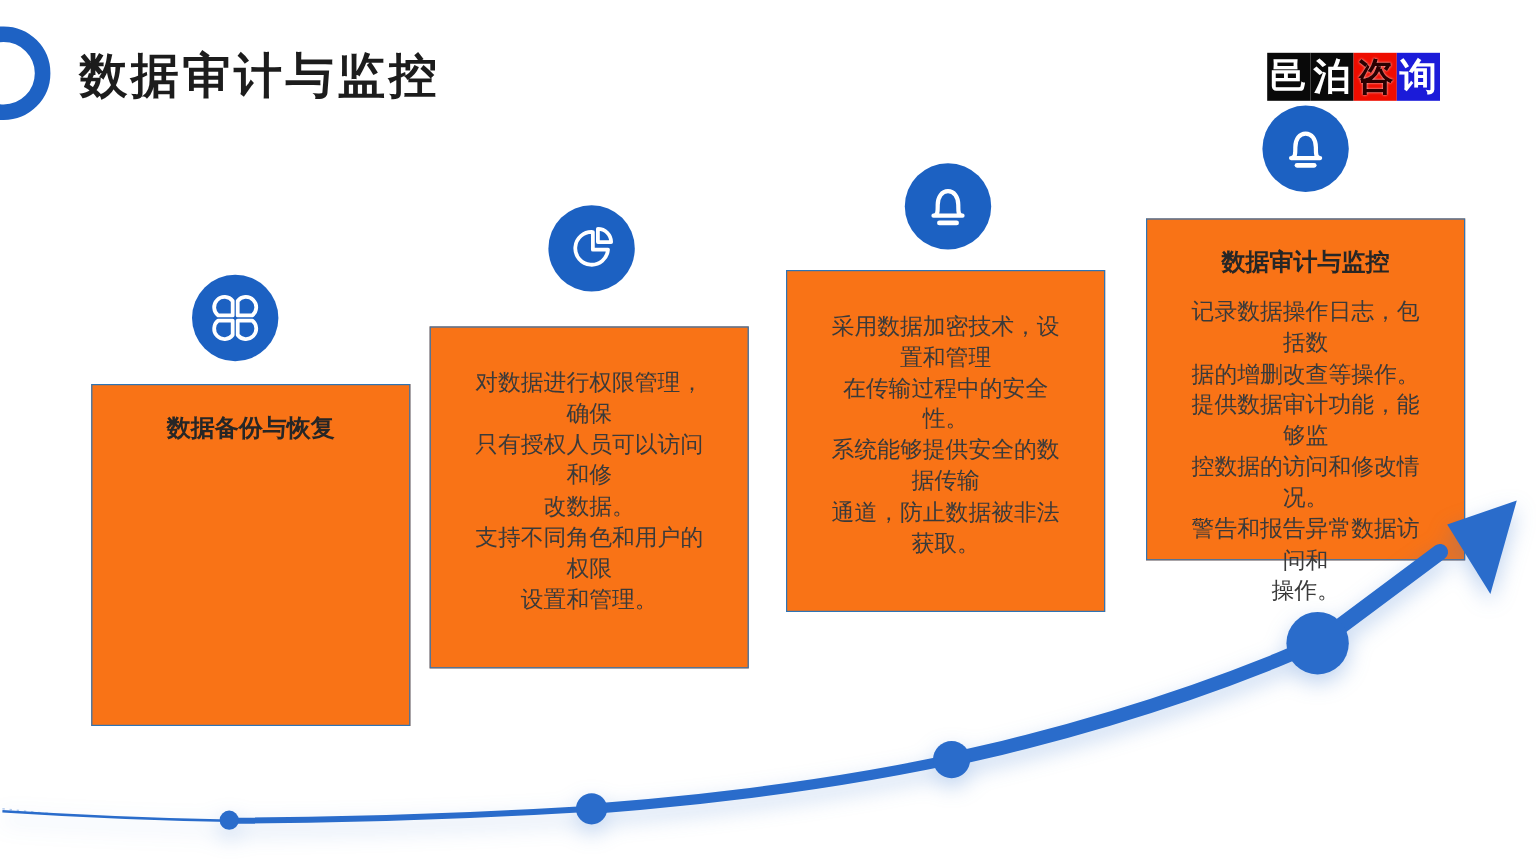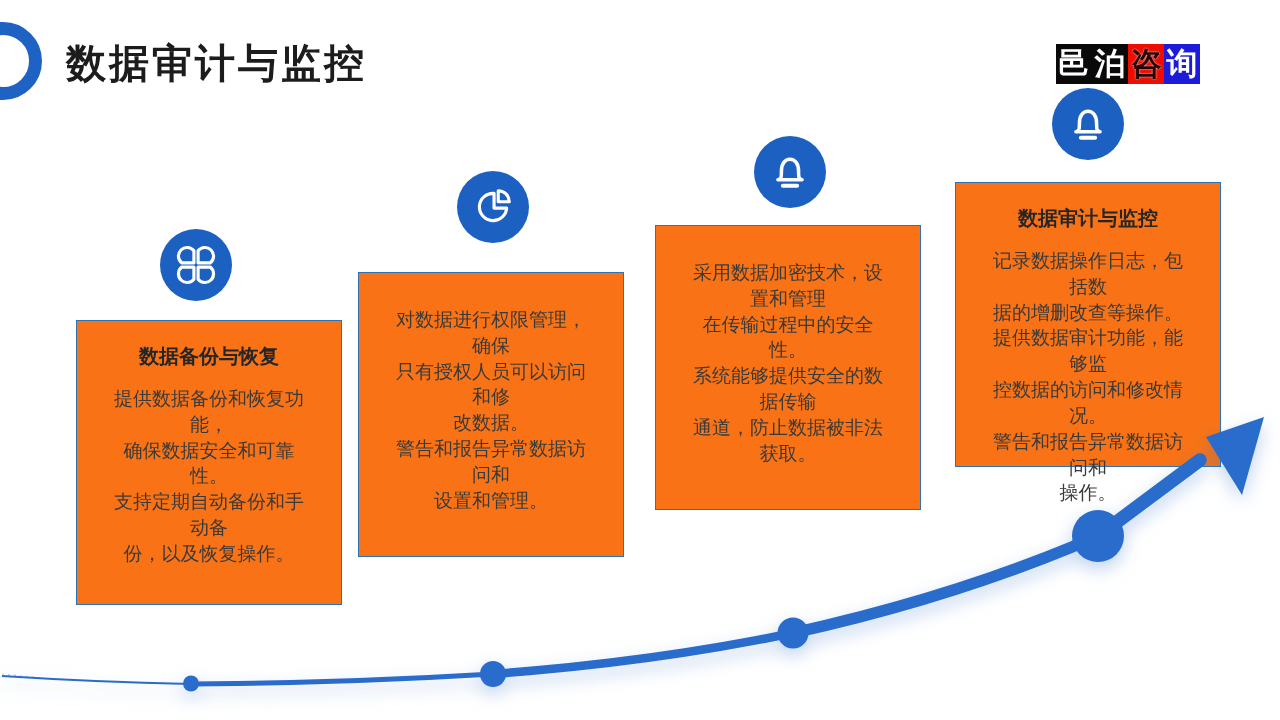--- a/index.html
+++ b/index.html
@@ -101,31 +101,27 @@
 
   <div class="icon-badge" id="icon4">
     <svg width="44" height="44" viewBox="-20 -20 40 40" fill="none" stroke="#ffffff" stroke-width="3.2" stroke-linecap="round" stroke-linejoin="round">
       <path d="M -11,7 C -7.5,7 -7.8,3 -7.8,-1 C -7.8,-7.5 -4.5,-11.5 0,-11.5 C 4.5,-11.5 7.8,-7.5 7.8,-1 C 7.8,3 7.5,7 11,7 Z"></path>
       <path d="M -6.5,12.5 L 6.5,12.5" stroke-width="3.6"></path>
     </svg>
   </div>
 
   <div class="card" id="card1">
     <h3>数据备份与恢复</h3>
-    <p>提供数据备份和恢复功能，
-确保数据安全和可靠性。
-支持定期自动备份和手动备
-份，以及恢复操作。</p>
   </div>
 
   <div class="card" id="card2">
     <p>对数据进行权限管理，确保
 只有授权人员可以访问和修
 改数据。
-警告和报告异常数据访问和
+支持不同角色和用户的权限
 设置和管理。</p>
   </div>
 
   <div class="card" id="card3">
     <p>采用数据加密技术，设置和管理
 在传输过程中的安全性。
 系统能够提供安全的数据传输
 通道，防止数据被非法获取。</p>
   </div>
 

